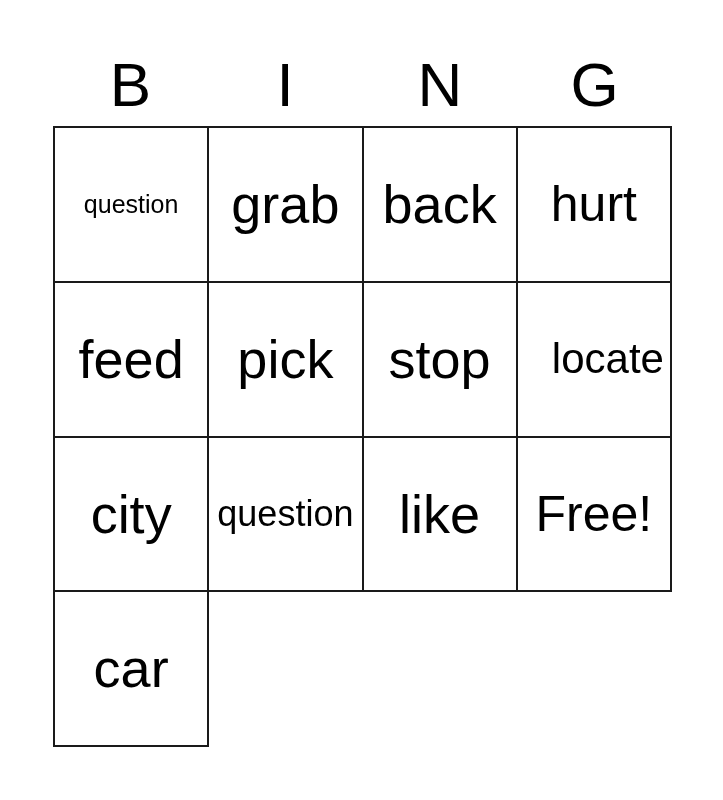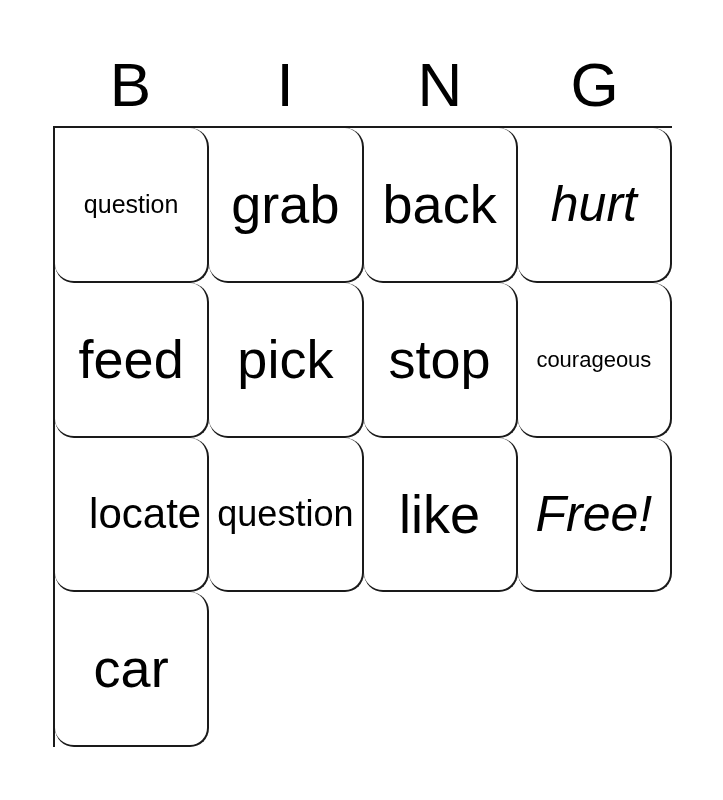--- a/index.html
+++ b/index.html
@@ -64,34 +64,33 @@
   .bingo-cell {
     box-sizing: border-box;
     border-right: 2px solid #1a1a1a;
     border-bottom: 2px solid #1a1a1a;
     display: flex;
     align-items: center;
     justify-content: center;
     overflow: hidden;
     background: #ffffff;
     padding: 0 3px;
-    border-radius: 19px;
   }
   .cell-text {
     display: block;
     text-align: center;
     line-height: 1.05;
     white-space: nowrap;
     font-weight: 400;
     color: #000000;
   }
 
   
   .size-xl   { font-size: 54px; }
-  .size-lg   { font-size: 50px; font-style: italic; }
+  .size-lg   { font-size: 50px; }
   .size-md   { font-size: 42px; margin-left: 28px; }
   .size-sm   { font-size: 36px; }
   .size-xs   { font-size: 25px; }
   .size-xxs  { font-size: 22px; }
 </style>
 </head>
 <body>
 
 <div id="bingo-card">
 
@@ -128,24 +127,24 @@
       <span class="cell-text size-xl">feed</span>
     </div>
     <div class="bingo-cell">
       <span class="cell-text size-xl">pick</span>
     </div>
     <div class="bingo-cell">
       <span class="cell-text size-xl">stop</span>
     </div>
 
     <div class="bingo-cell">
-      <span class="cell-text size-xxs">courageous</span>
+      <span class="cell-text size-md">locate</span>
     </div>
     <div class="bingo-cell">
-      <span class="cell-text size-md">locate</span>
+      <span class="cell-text size-xl">city</span>
     </div>
     <div class="bingo-cell">
       <span class="cell-text size-sm">question</span>
     </div>
 
     <div class="bingo-cell">
       <span class="cell-text size-xl">like</span>
     </div>
     <div class="bingo-cell">
       <span class="cell-text size-lg">Free!</span>

